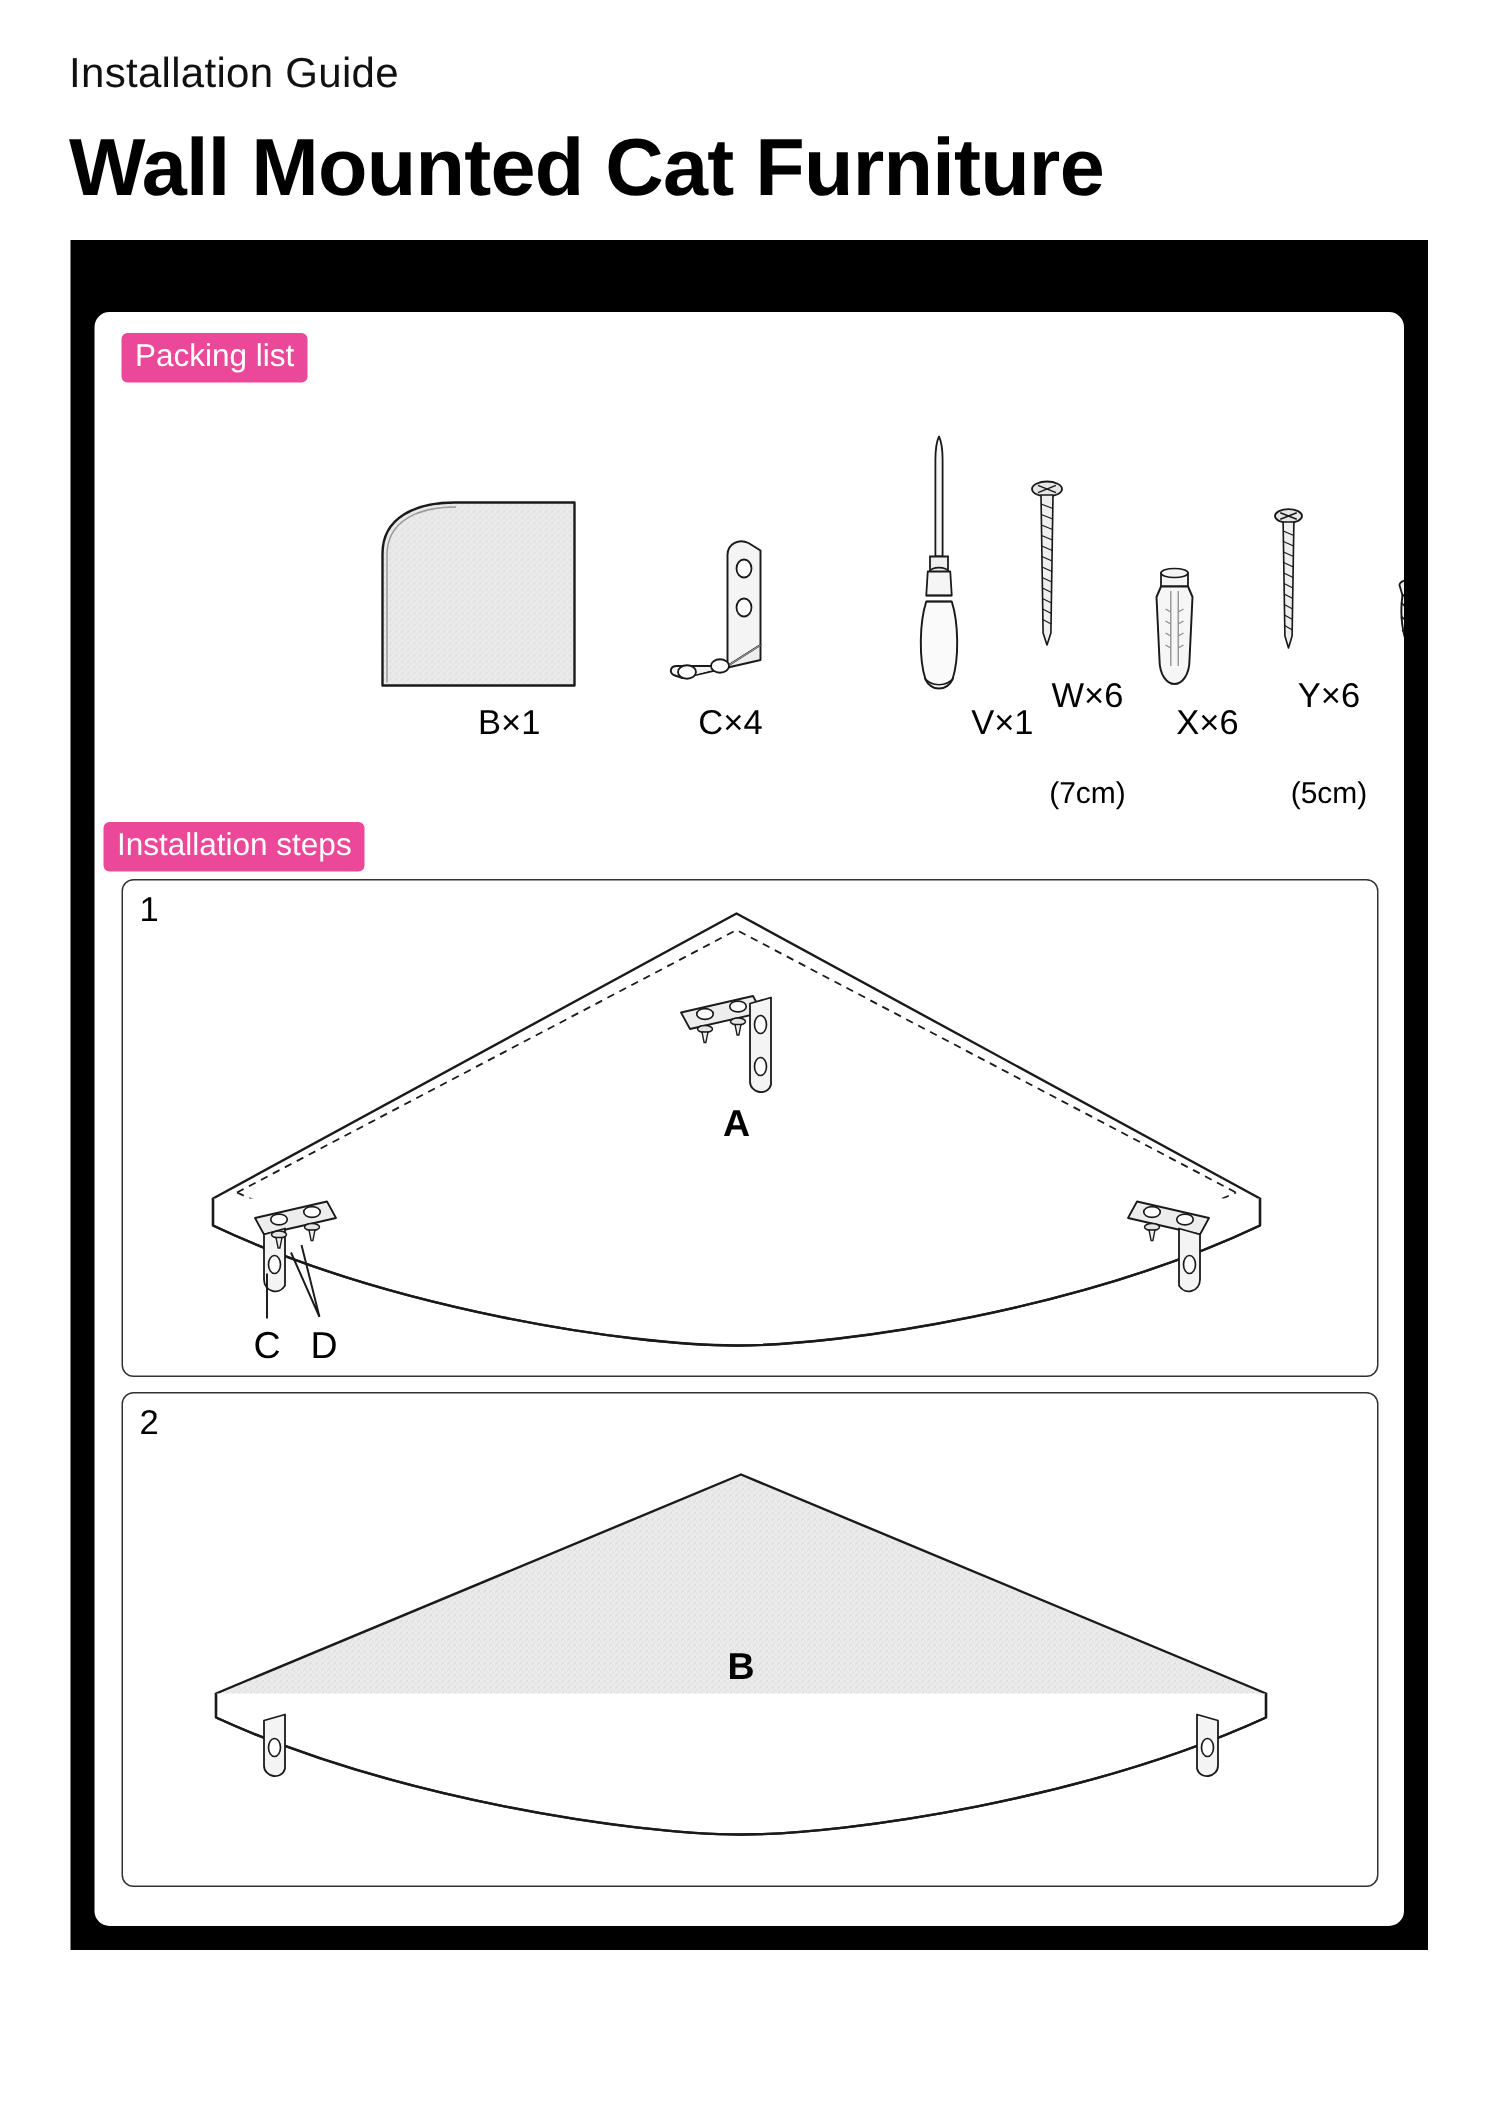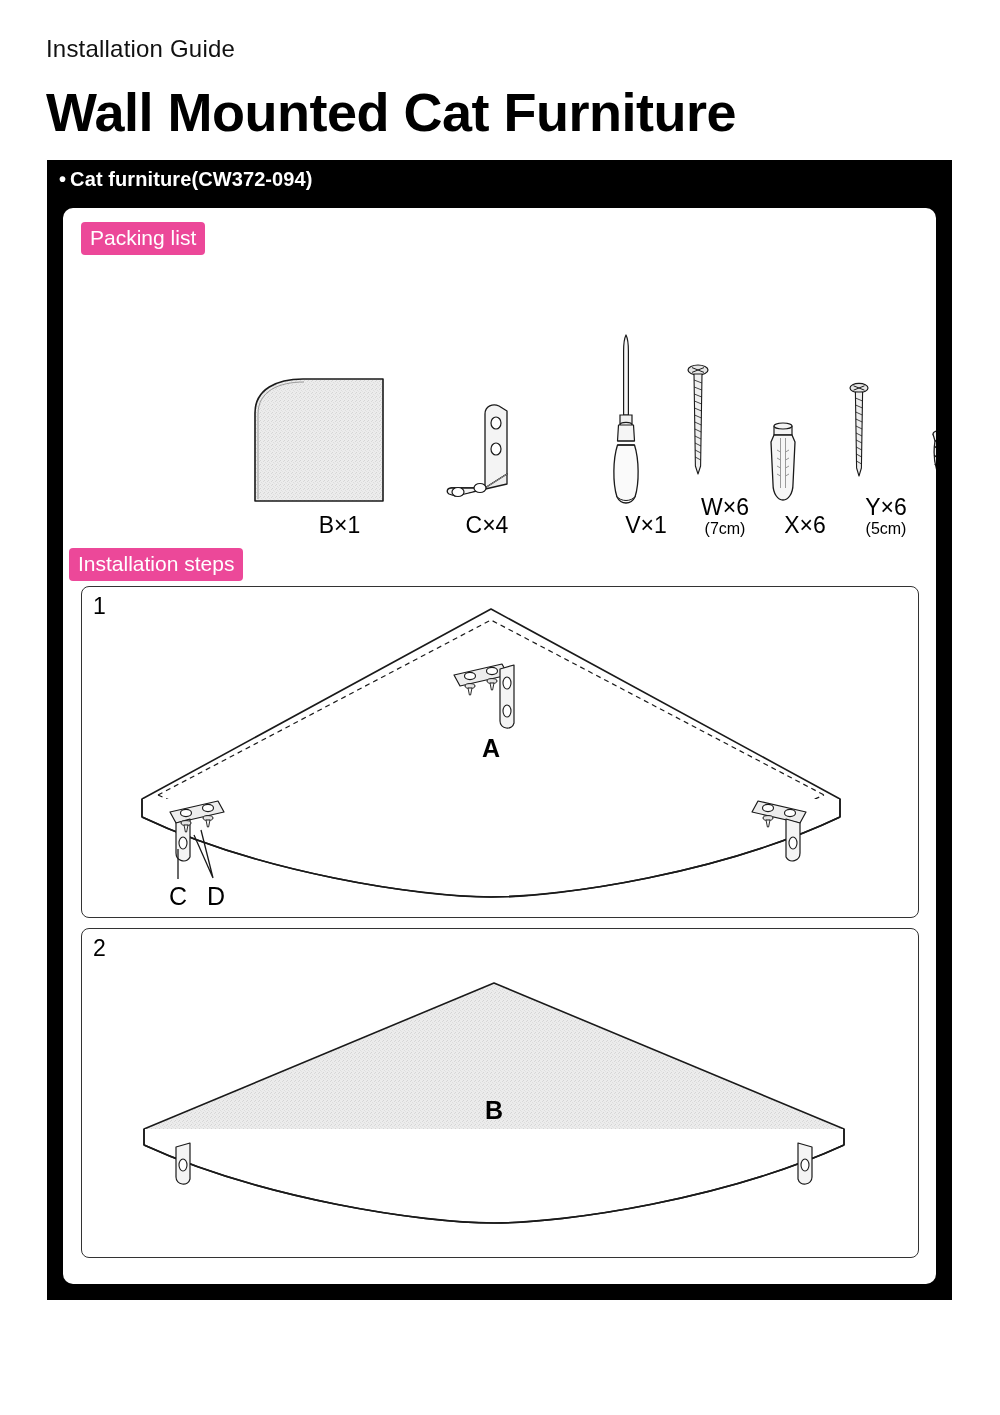--- a/index.html
+++ b/index.html
@@ -17,21 +17,21 @@
   }
 
   
   .header {
     position: absolute;
     left: 46px;
     top: 36px;
     width: 900px;
   }
   .kicker {
-    font-size: 24px;
+    font-size: 28px;
     line-height: 26px;
     font-weight: 400;
     letter-spacing: 0.2px;
     color: #111;
   }
   .maintitle {
     font-size: 54px;
     line-height: 60px;
     font-weight: 700;
     letter-spacing: -0.5px;
@@ -114,23 +114,24 @@
     display: block;
   }
   .part-label {
     font-size: 23px;
     line-height: 26px;
     margin-top: 4px;
     white-space: nowrap;
     font-weight: 400;
   }
   .part-sub {
-    font-size: 16px;
+    font-size: 20px;
     line-height: 18px;
     white-space: nowrap;
+    margin-top: 44px;
   }
 
   
   .stepbox {
     position: absolute;
     left: 18px;
     border: 1.5px solid #333;
     border-radius: 8px;
     box-sizing: border-box;
     background: #fff;
@@ -156,23 +157,20 @@
 </head>
 <body>
 
 <div class="header">
   <div class="kicker">Installation Guide</div>
   <div class="maintitle">Wall Mounted Cat Furniture</div>
 </div>
 
 <div class="frame">
 
-  <div class="frame-title">
-    <span class="dot">•</span><span>Cat furniture(CW372-094)</span>
-  </div>
 
   <div class="inner">
 
     <div class="tag tag-packing">Packing list</div>
 
     <div class="packing">
       <div class="parts-row">
 
 
         <div class="part" style="left:184px; width:185px;">
@@ -210,21 +208,21 @@
               <ellipse cx="55" cy="53" rx="5" ry="6" fill="#ffffff" stroke="#1a1a1a" stroke-width="1.2"></ellipse>
               <ellipse cx="39" cy="92" rx="6" ry="4.5" fill="#ffffff" stroke="#1a1a1a" stroke-width="1.2"></ellipse>
               <ellipse cx="17" cy="96" rx="6" ry="4.5" fill="#ffffff" stroke="#1a1a1a" stroke-width="1.2"></ellipse>
             </svg>
           </div>
           <div class="part-label">C×4</div>
           <div class="part-sub"></div>
         </div>
 
 
-        <div class="part" style="left:540px; width:86px;">
+        <div class="part" style="left:540px; width:86px;text-align:right;">
           <div class="part-art">
             <svg width="46" height="175" viewBox="0 0 46 175">
               <g transform="translate(23,0)">
 
                 <path d="M-2.4 18 C-2.4 10 -1 4 0 2 C1 4 2.4 10 2.4 18 L2.4 82 L-2.4 82 Z" fill="#f7f7f7" stroke="#1a1a1a" stroke-width="1.2" stroke-linejoin="round"></path>
 
                 <path d="M-6 82 L6 82 L6 92 L-6 92 Z" fill="#f0f0f0" stroke="#1a1a1a" stroke-width="1.2"></path>
                 <ellipse cx="0" cy="92" rx="6" ry="2.6" fill="#f0f0f0" stroke="#1a1a1a" stroke-width="1.1"></ellipse>
 
                 <path d="M-7.5 92 L7.5 92 L8.5 108 L-8.5 108 Z" fill="#f5f5f5" stroke="#1a1a1a" stroke-width="1.2" stroke-linejoin="round"></path>

